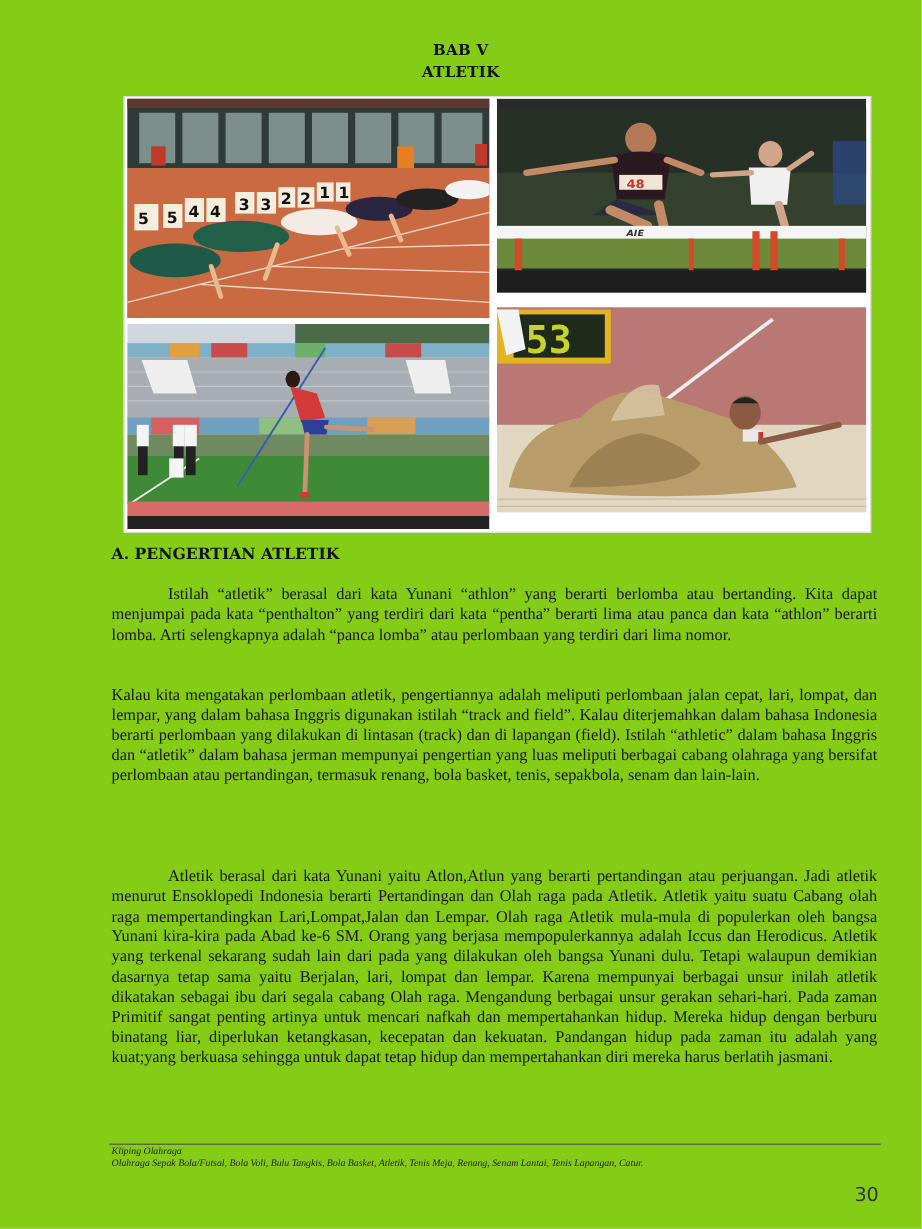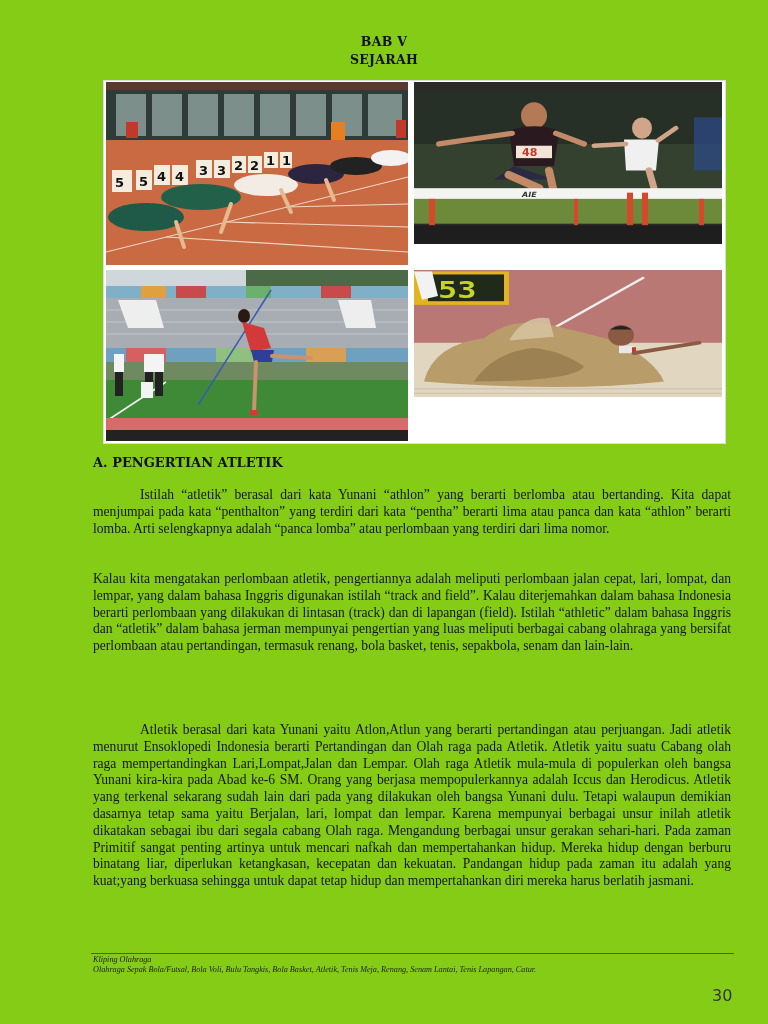--- a/index.html
+++ b/index.html
@@ -10,21 +10,21 @@
   .chapter-head { position: absolute; left: 0; width: 768px; text-align: center;
                   font-family: "DejaVu Serif", serif; font-weight: bold; font-size: 12.5px; color: #111; letter-spacing: 0.3px; }
   .ch1 { top: 34px; }
   .ch2 { top: 52px; }
 
   .photo-grid { position: absolute; left: 103px; top: 80px; width: 621px; height: 362px; background: #fff; border: 1px solid #ddd; }
   .photo { position: absolute; overflow: hidden; }
   .p1 { left: 2px; top: 1px; width: 302px; height: 183px; }
   .p2 { left: 310px; top: 1px; width: 308px; height: 162px; }
   .p3 { left: 2px; top: 189px; width: 302px; height: 171px; }
-  .p4 { left: 310px; top: 189px; width: 308px; height: 127px; }
+  .p4 { left: 310px; top: 175px; width: 308px; height: 171px; }
   .photo svg { display: block; width: 100%; height: 100%; }
 
   .section-title { position: absolute; left: 93px; font-family: "DejaVu Serif", serif; font-weight: bold;
                    font-size: 13px; color: #111; }
   .st-a { top: 455px; }
   .st-b { top: 689px; }
 
   .para { position: absolute; left: 93px; width: 638px; font-family: "Liberation Serif", serif;
           font-size: 13.6px; line-height: 16.8px; text-align: justify; color: #161616; }
   .para .indent { display: inline-block; width: 47px; }
@@ -39,21 +39,21 @@
   .fl2 { top: 965px; }
   .page-number { position: absolute; left: 712px; top: 974px; font-family: "DejaVu Sans", sans-serif;
                  font-size: 16px; color: #333; margin-top: 12px; }
 </style>
 </head>
 <body>
 
 <div class="page">
 
   <div class="chapter-head ch1">BAB V</div>
-  <div class="chapter-head ch2">SEJARAH</div>
+  <div class="chapter-head ch2">ATLETIK</div>
 
   <div class="photo-grid">
 
     <div class="photo p1">
       <svg viewBox="0 0 302 183" preserveAspectRatio="none">
         <rect width="302" height="183" fill="#c8643f"></rect>
         <rect width="302" height="58" fill="#2f3b38"></rect>
         <rect x="0" y="0" width="302" height="8" fill="#5a3a30"></rect>
         <g fill="#9fb3ad" opacity="0.7">
           <rect x="10" y="12" width="30" height="42"></rect>

